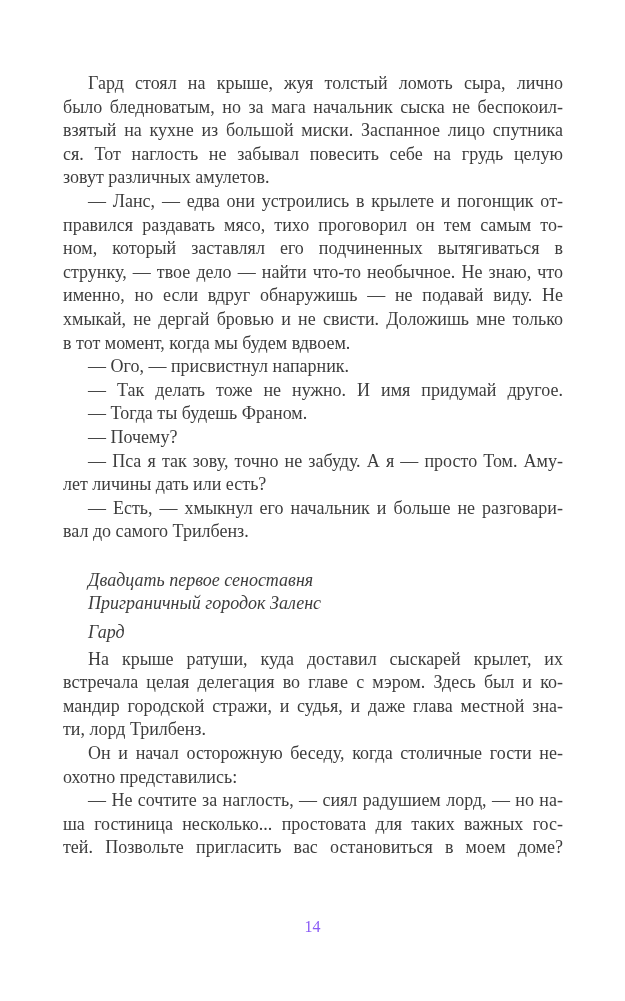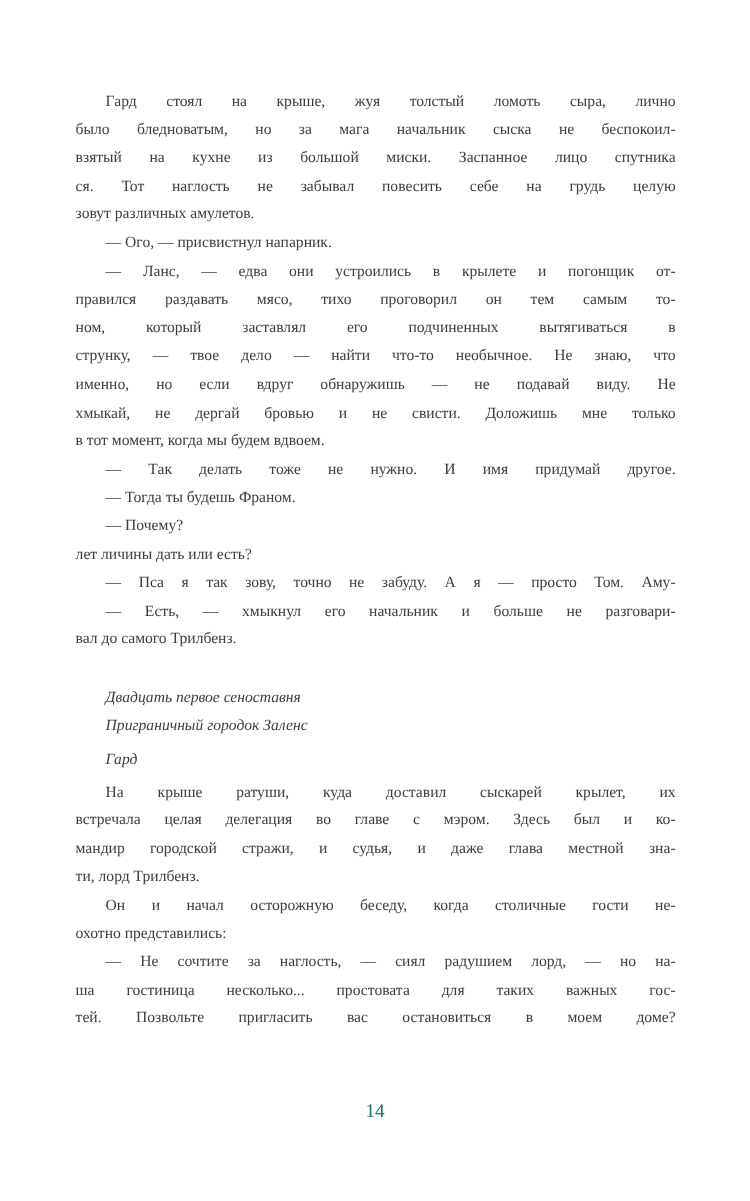--- a/index.html
+++ b/index.html
@@ -17,21 +17,21 @@
     overflow: hidden;
   }
   .text-block {
     position: absolute;
     left: 63px;
     top: 72px;
     width: 500px;
   }
   .para { margin: 0; padding: 0; }
   .ln {
-    font-size: 13px;
+    font-size: 18px;
     line-height: 23.6px;
     white-space: nowrap;
     text-align: left;
   }
   .ln.j {
     text-align: justify;
     text-align-last: justify;
   }
   .ln.i { text-indent: 25px; }
   .scene-block { margin-top: 25px; font-family: Liberation Serif, serif; }
@@ -39,66 +39,66 @@
   .pov-heading { margin-top: 5px; margin-bottom: 3px; }
   .pov-heading .ln { font-style: italic; font-weight: normal; }
   .page-number {
     position: absolute;
     top: 917px;
     left: 0;
     width: 625px;
     text-align: center;
     font-size: 16px;
     line-height: 20px;
-    color: #0f766e;
+    color: #8b5cf6;
   }
 </style>
 </head>
 <body>
 
 <div class="page">
   <div class="text-block">
 
     <div class="para">
       <div class="ln j i">Гард стоял на крыше, жуя толстый ломоть сыра, лично</div>
       <div class="ln j">было бледноватым, но за мага начальник сыска не беспокоил-</div>
       <div class="ln j">взятый на кухне из большой миски. Заспанное лицо спутника</div>
       <div class="ln j">ся. Тот наглость не забывал повесить себе на грудь целую</div>
       <div class="ln">зовут различных амулетов.</div>
     </div>
 
     <div class="para">
-      <div class="ln i">— Ого, — присвистнул напарник.</div>
-    </div>
-
-    <div class="para">
       <div class="ln j i">— Ланс, — едва они устроились в крылете и погонщик от-</div>
       <div class="ln j">правился раздавать мясо, тихо проговорил он тем самым то-</div>
       <div class="ln j">ном, который заставлял его подчиненных вытягиваться в</div>
       <div class="ln j">струнку, — твое дело — найти что-то необычное. Не знаю, что</div>
       <div class="ln j">именно, но если вдруг обнаружишь — не подавай виду. Не</div>
       <div class="ln j">хмыкай, не дергай бровью и не свисти. Доложишь мне только</div>
       <div class="ln">в тот момент, когда мы будем вдвоем.</div>
+    </div>
+
+    <div class="para">
+      <div class="ln i">— Ого, — присвистнул напарник.</div>
     </div>
 
     <div class="para">
       <div class="ln j i">— Так делать тоже не нужно. И имя придумай другое.</div>
     </div>
 
     <div class="para">
       <div class="ln i">— Тогда ты будешь Франом.</div>
     </div>
 
     <div class="para">
       <div class="ln i">— Почему?</div>
     </div>
 
     <div class="para">
+      <div class="ln j i">— Пса я так зову, точно не забуду. А я — просто Том. Аму-</div>
       <div class="ln">лет личины дать или есть?</div>
-      <div class="ln j i">— Пса я так зову, точно не забуду. А я — просто Том. Аму-</div>
     </div>
 
     <div class="para">
       <div class="ln j i">— Есть, — хмыкнул его начальник и больше не разговари-</div>
       <div class="ln">вал до самого Трилбенз.</div>
     </div>
 
     <div class="para scene-block">
       <div class="ln i">Двадцать первое сеноставня</div>
       <div class="ln i">Приграничный городок Заленс</div>

